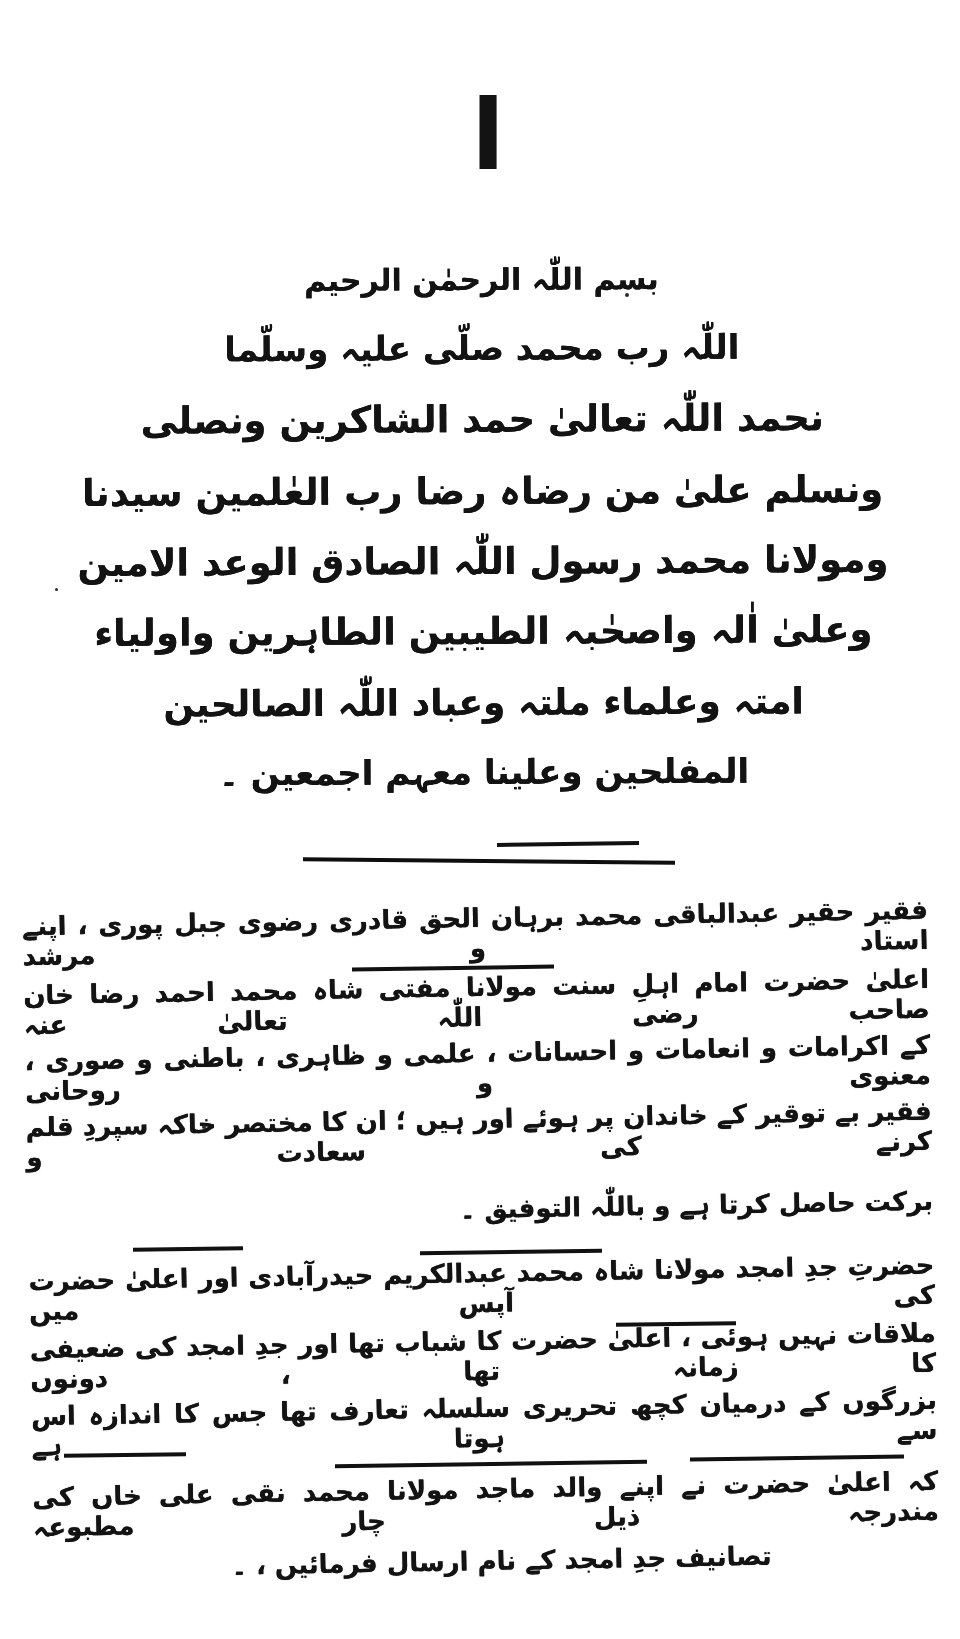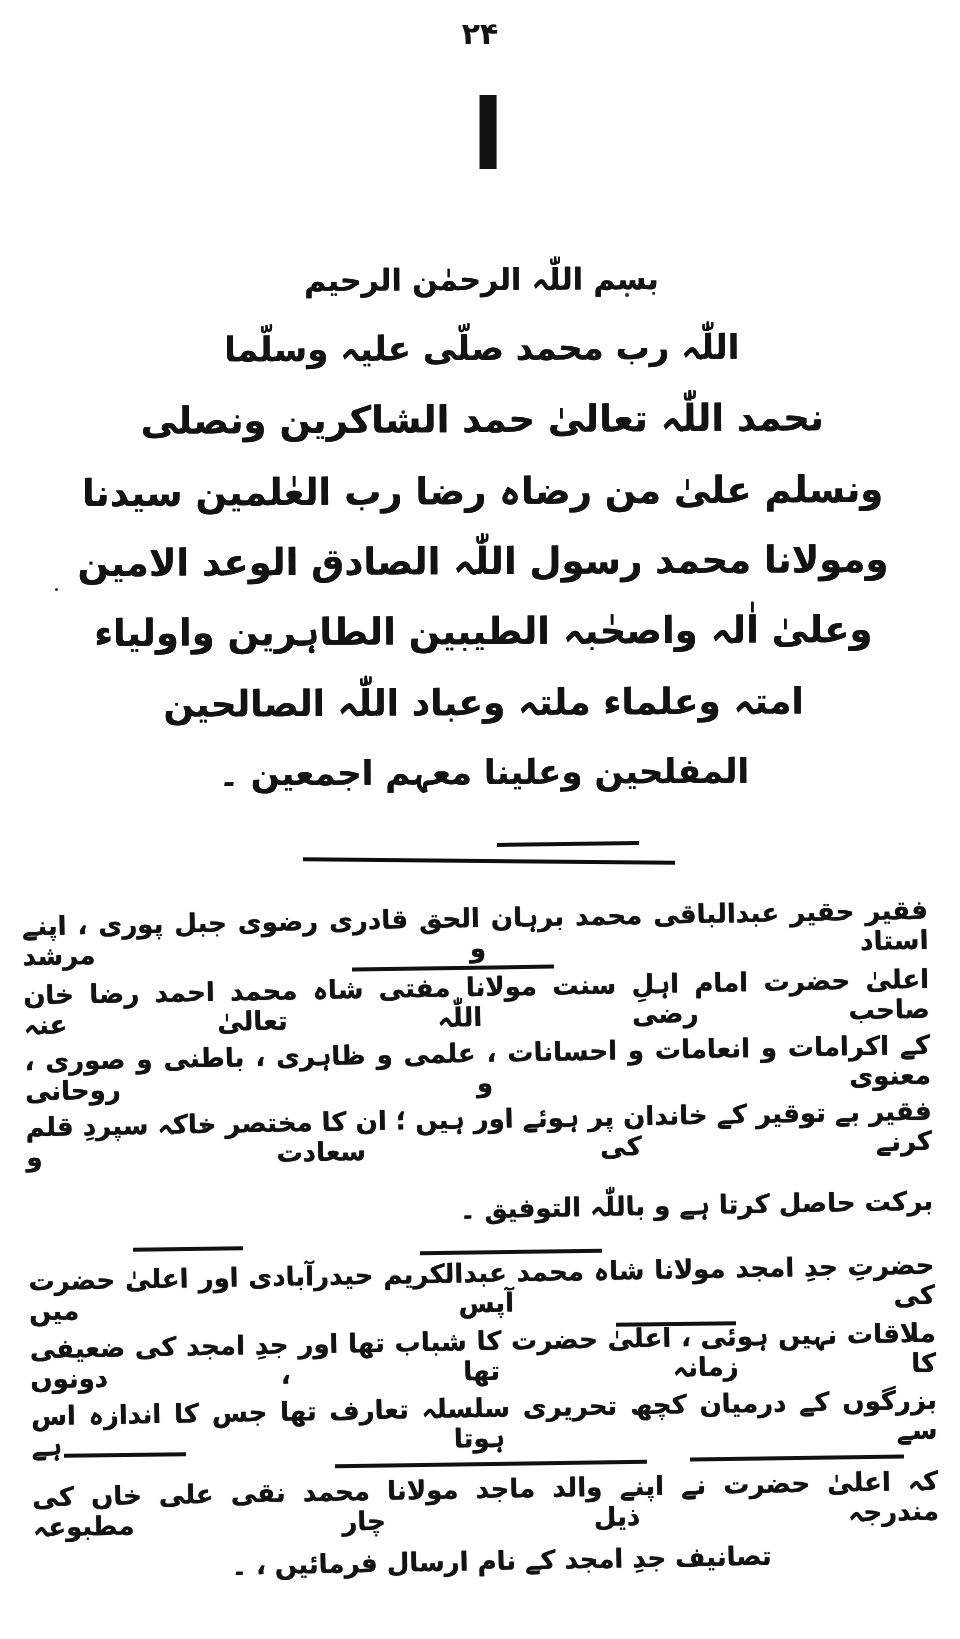--- a/index.html
+++ b/index.html
@@ -129,21 +129,20 @@
   .speckle { position: absolute; background: #2a2a2a; border-radius: 50%; }
   .sp1 { left: 625px; top: 293px; width: 4px; height: 4px; }
   .sp2 { left: 55px;  top: 588px; width: 3px; height: 3px; }
   .sp3 { left: 202px; top: 1125px; width: 4px; height: 4px; }
 </style>
 </head>
 <body>
 
 <div class="page">
 
-  <div class="page-number">۲۴</div>
 
   <div class="section-marker">ا</div>
 
   <div class="arabic-block" dir="rtl">
     <div class="a-line a-l1">بسم اللّٰہ الرحمٰن الرحیم</div>
     <div class="a-line a-l2">اللّٰہ رب محمد صلّی علیہ وسلّما</div>
     <div class="a-line a-l3">نحمد اللّٰہ تعالیٰ حمد الشاکرین ونصلی</div>
     <div class="a-line a-l4">ونسلم علیٰ من رضاہ رضا رب العٰلمین سیدنا</div>
     <div class="a-line a-l5">ومولانا محمد رسول اللّٰہ الصادق الوعد الامین</div>
     <div class="a-line a-l6">وعلیٰ اٰلہ واصحٰبہ الطیبین الطاہرین واولیاء</div>

